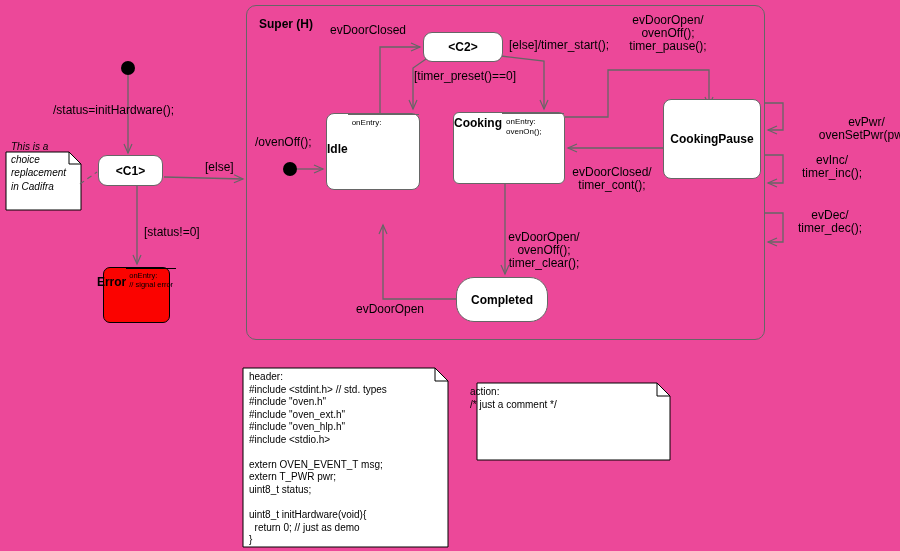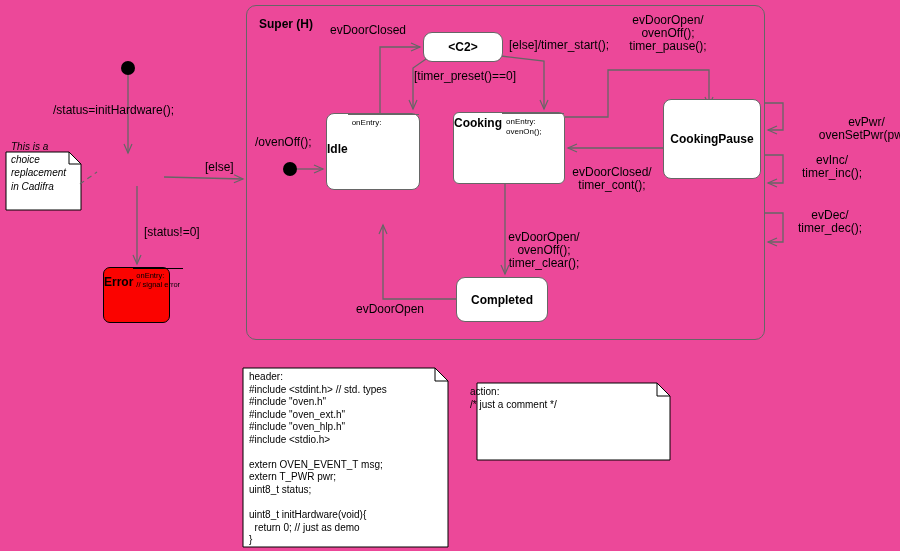--- a/index.html
+++ b/index.html
@@ -14,21 +14,21 @@
            border:1.4px solid #666; border-radius:8px; }
   .state.simple { display:flex; align-items:center; justify-content:center;
                   font-weight:bold; font-size:12px; text-align:center; }
   .state.comp { display:flex; flex-direction:row; padding:0; }
   .comp .title { display:flex; align-items:center; justify-content:center;
                  font-weight:bold; font-size:12px; flex:0 0 auto; }
   .comp .body { border-top:1.3px solid #666; flex:1 1 auto; font-size:8px;
                 line-height:9.5px; padding:3px 4px; white-space:pre; }
   .super { background:transparent; border:1.5px solid #666; border-radius:10px; }
   .super-title { position:absolute; left:12px; top:11px; font-weight:bold; font-size:12px; }
-  .error-state { background:#fb0300; border-color:#000; border-width:1.6px; border-radius:7px; }
+  .error-state { background:#fb0300; border-color:#000; border-width:1.6px; border-radius:7px;justify-content:center; }
   .error-state .body { border-top-color:#000; font-size:7.5px; line-height:9px; padding:2px 3px; }
 
   
   .lbl { position:absolute; font-size:12px; line-height:13px; white-space:pre-line; }
   .center { text-align:center; }
 
   
   .note-text { position:absolute; font-size:10px; line-height:12.55px; white-space:pre; }
 </style>
 </head>
@@ -72,36 +72,37 @@
       <path d="M663,148 H568"></path>
       <path d="M505,184 V274"></path>
       <path d="M456,299 H383 V225"></path>
     </g>
   </svg>
 
   <div class="state super" style="left:246px; top:5px; width:519px; height:335px;">
     <span class="super-title">Super (H)</span>
   </div>
 
+  <div class="state simple" style="left:98px; top:155px; width:65px; height:31px; border-radius:9px;">&lt;C1&gt;</div>
   <div class="state simple" style="left:423px; top:32px; width:80px; height:30px; border-radius:9px;">&lt;C2&gt;</div>
 
   <div class="state comp" style="left:326px; top:113px; width:94px; height:77px;">
     <div class="title" style="height:69px;">Idle</div>
     <div class="body">onEntry:</div>
   </div>
 
   <div class="state comp" style="left:453px; top:112px; width:112px; height:72px; border-radius:6px;">
     <div class="title" style="height:20px;">Cooking</div>
     <div class="body">onEntry:
 ovenOn();</div>
   </div>
 
   <div class="state simple" style="left:663px; top:99px; width:98px; height:80px;">CookingPause</div>
 
-  <div class="state simple" style="left:456px; top:277px; width:92px; height:45px; border-radius:9px;">Completed</div>
+  <div class="state simple" style="left:456px; top:277px; width:92px; height:45px; border-radius:18px;">Completed</div>
 
   <div class="state comp error-state" style="left:103px; top:267px; width:67px; height:56px;">
     <div class="title" style="height:28px;">Error</div>
     <div class="body">onEntry:
 // signal error</div>
   </div>
 
   <div class="lbl" style="left:53px; top:104px;">/status=initHardware();</div>
   <div class="lbl" style="left:197px; top:161px;padding-left:8px;">[else]</div>
   <div class="lbl" style="left:144px; top:226px;">[status!=0]</div>

